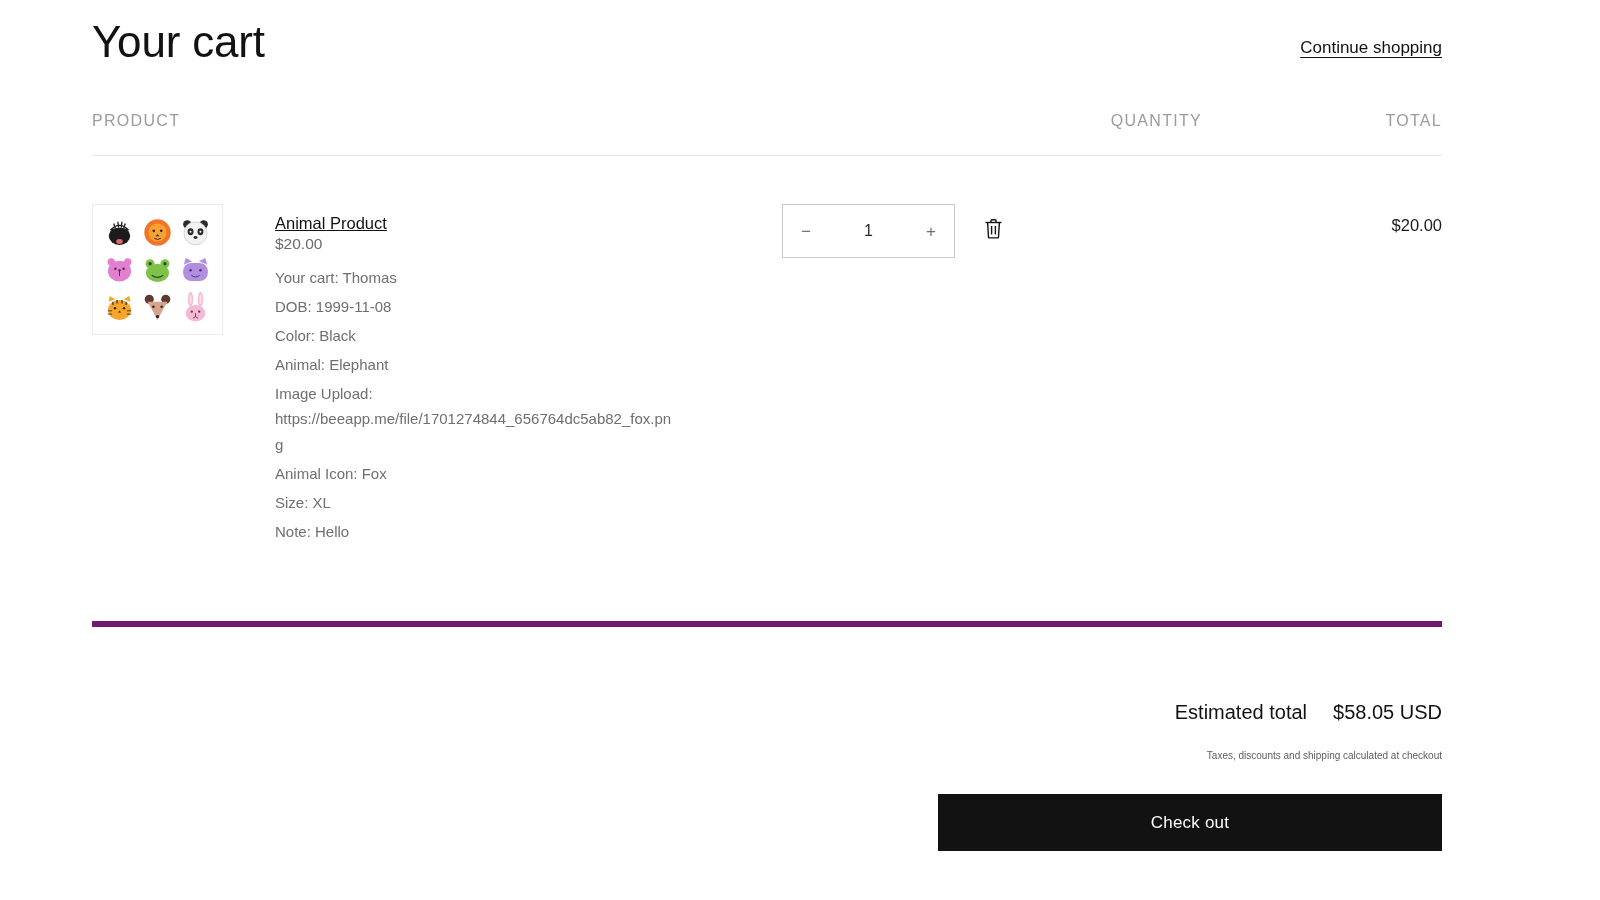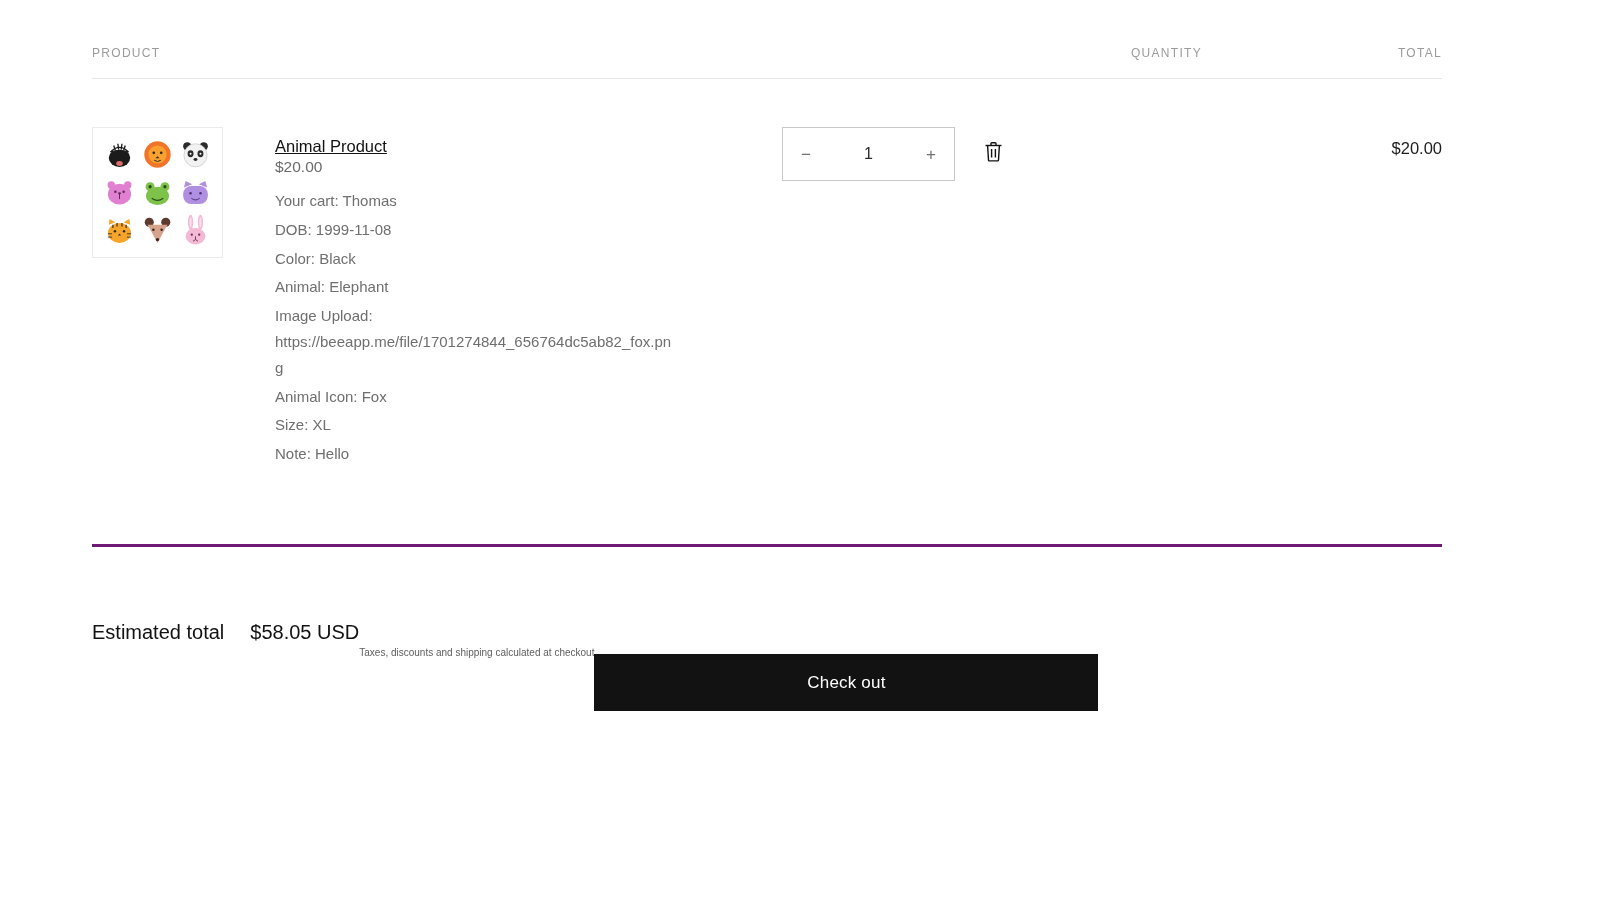--- a/index.html
+++ b/index.html
@@ -54,40 +54,40 @@
   }
 
   
   .cart-table {
     margin-top: 46px;
     width: 100%;
     border-collapse: collapse;
   }
 
   .col-head {
-    font-size: 12px;
+    font-size: 16px;
     letter-spacing: 1.3px;
     color: #9b9b9b;
     font-weight: 400;
     text-transform: uppercase;
-    padding-bottom: 18px;
+    padding-bottom: 25px;
   }
 
   .col-head.product  { text-align: left; }
   .col-head.quantity { text-align: right; }
   .col-head.total    { text-align: right; }
 
   .head-row th { border-bottom: 1px solid #e6e6e6; }
 
   
   .item-row td {
     padding-top: 48px;
     padding-bottom: 74px;
     vertical-align: top;
-    border-bottom: 3px solid #701a75;
+    border-bottom: 6px solid #701a75;
   }
 
   .item-main { display: flex; align-items: flex-start; }
 
   .thumb {
     width: 131px;
     height: 131px;
     border: 1px solid #ebebeb;
     background: #ffffff;
     flex: 0 0 auto;
@@ -191,22 +191,22 @@
     font-size: 16.5px;
     color: #1d1d1d;
     padding-top: 12px;
     display: inline-block;
   }
 
   
   .cart-footer {
     margin-top: 74px;
     display: flex;
-    flex-direction: row;
-    align-items: flex-start;
+    flex-direction: column;
+    align-items: flex-end;
   }
 
   .totals-line {
     display: flex;
     align-items: baseline;
     gap: 26px;
   }
 
   .totals-label { font-size: 20px; color: #121212; }
   .totals-value { font-size: 20px; color: #121212; }
@@ -229,20 +229,24 @@
     cursor: pointer;
     font-family: "Liberation Sans", sans-serif;
   }
 </style>
 </head>
 <body>
 
 <div class="page">
   <div class="cart-wrap">
 
+    <div class="cart-header">
+      <h1 class="cart-title">Your cart</h1>
+      <a class="continue-shopping" href="#">Continue shopping</a>
+    </div>
 
     <table class="cart-table">
       <thead>
         <tr class="head-row">
           <th class="col-head product">PRODUCT</th>
           <th class="col-head quantity">QUANTITY</th>
           <th class="col-head total">TOTAL</th>
         </tr>
       </thead>
       <tbody>

